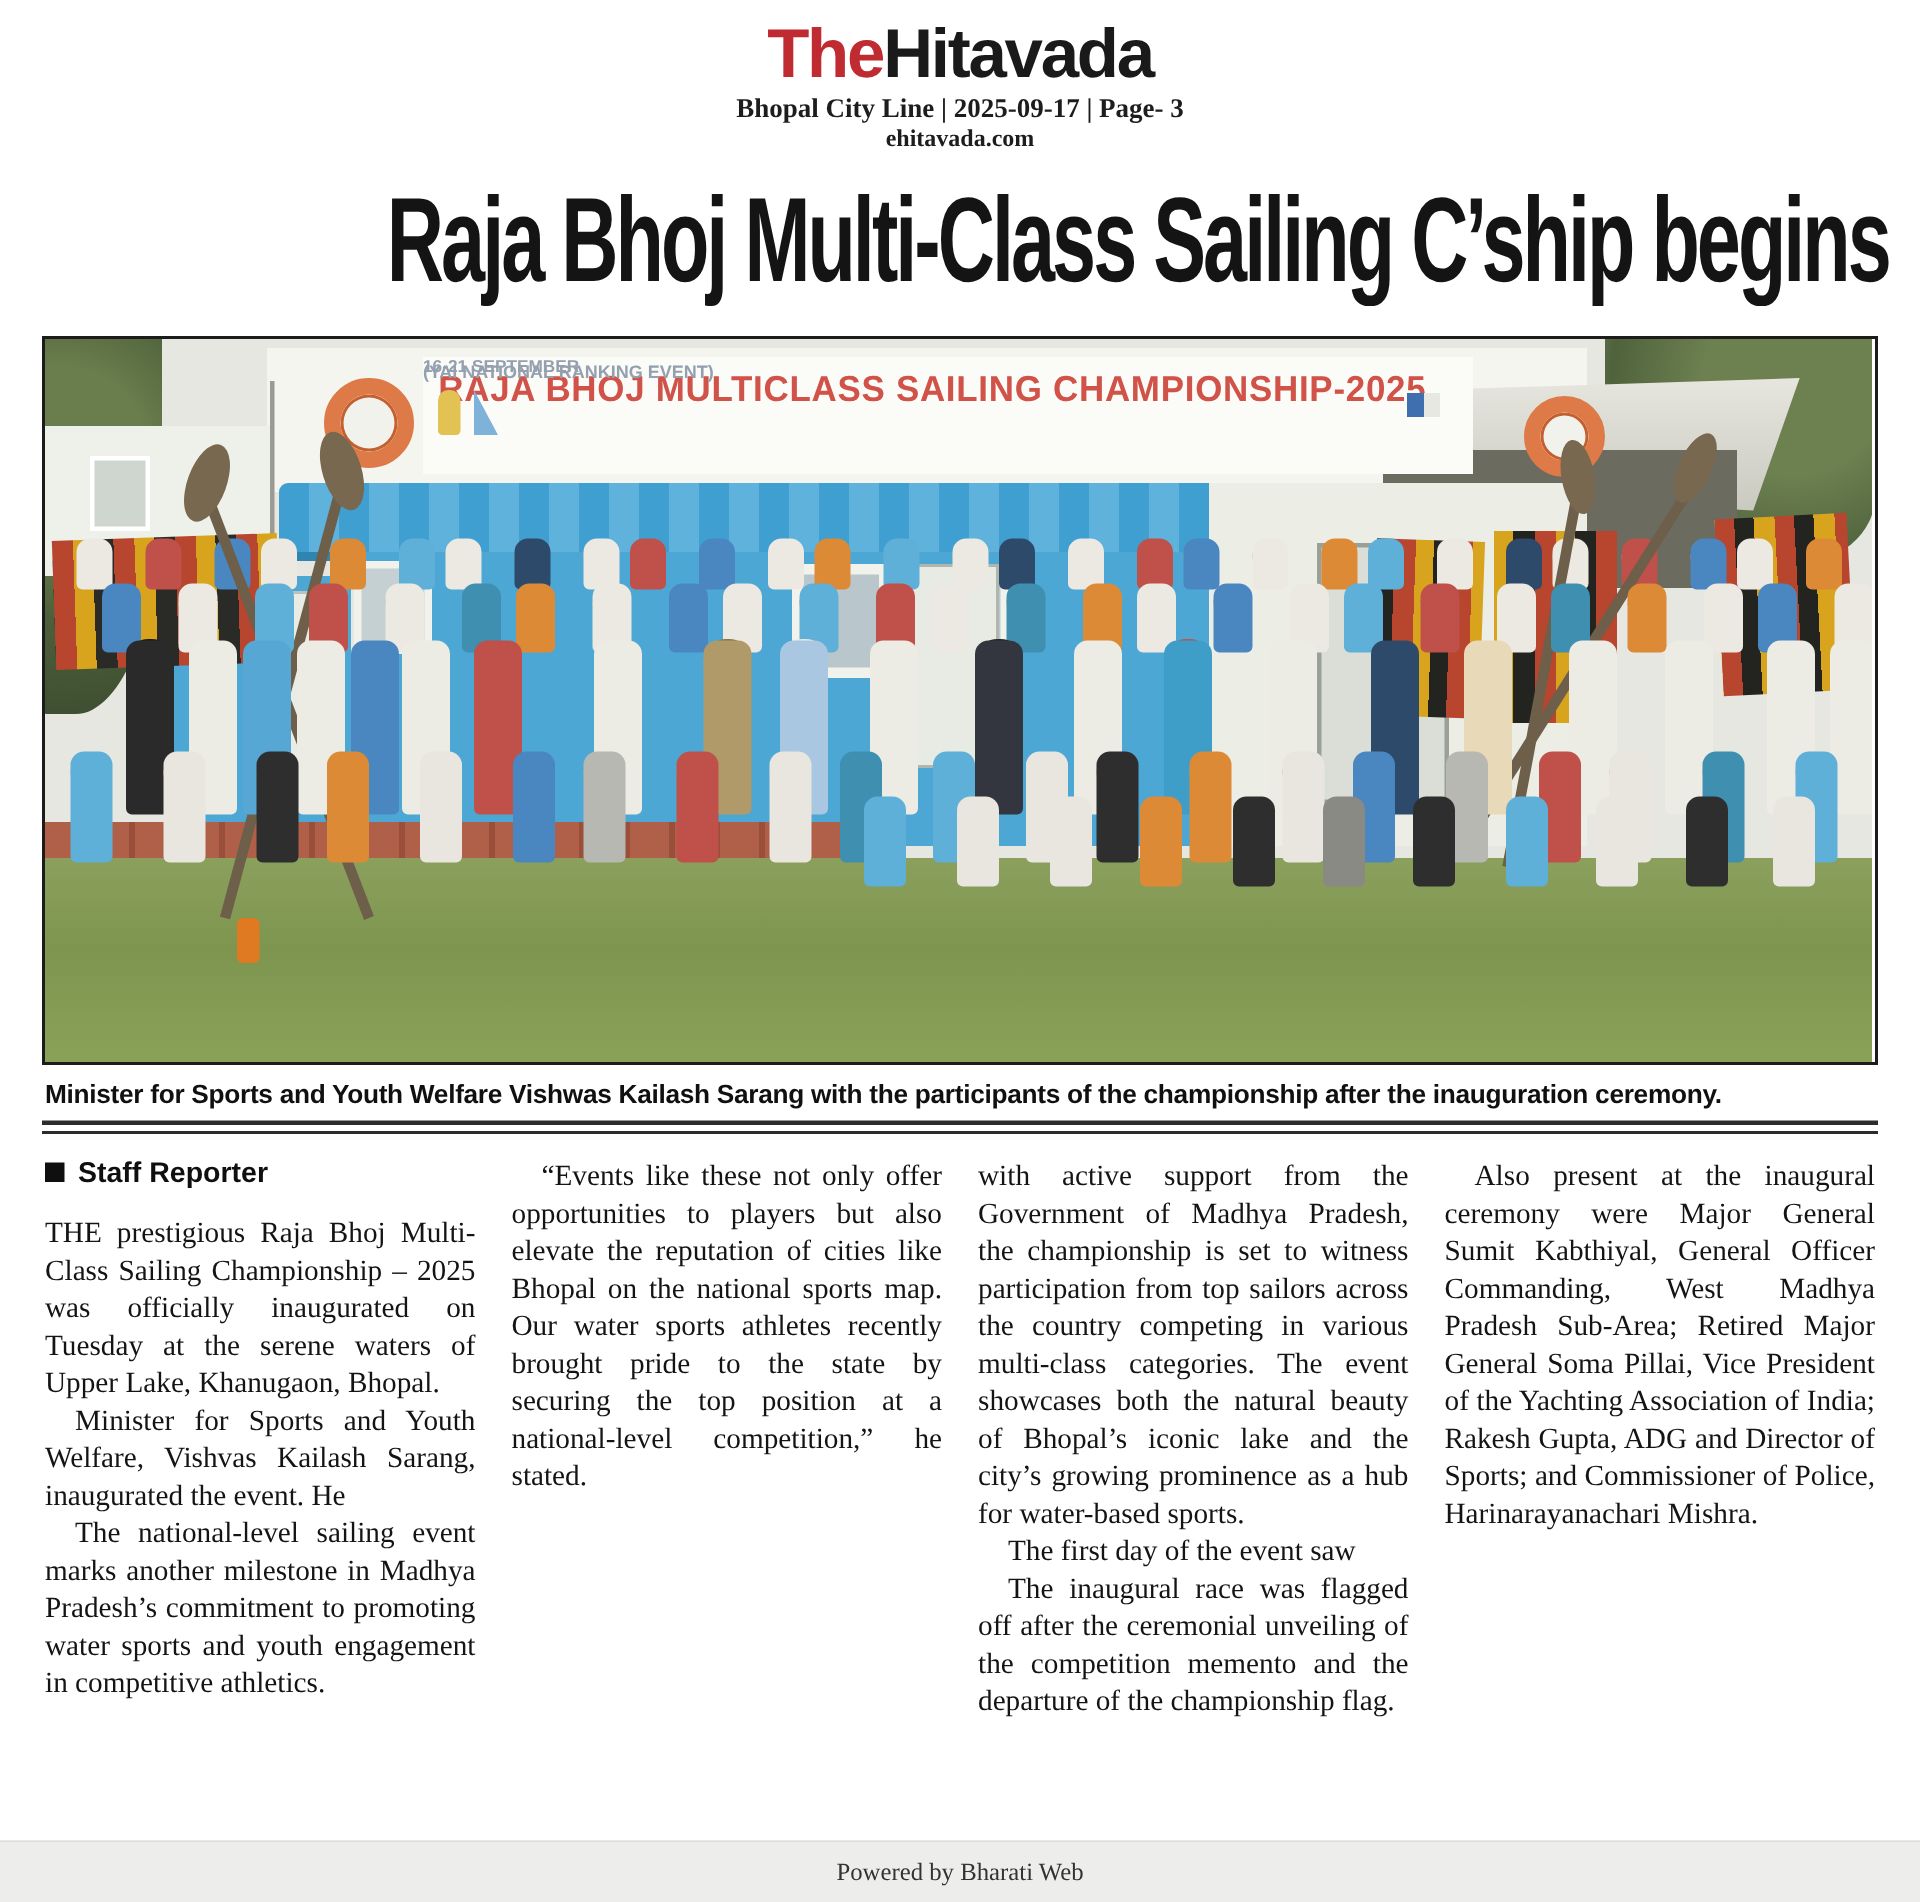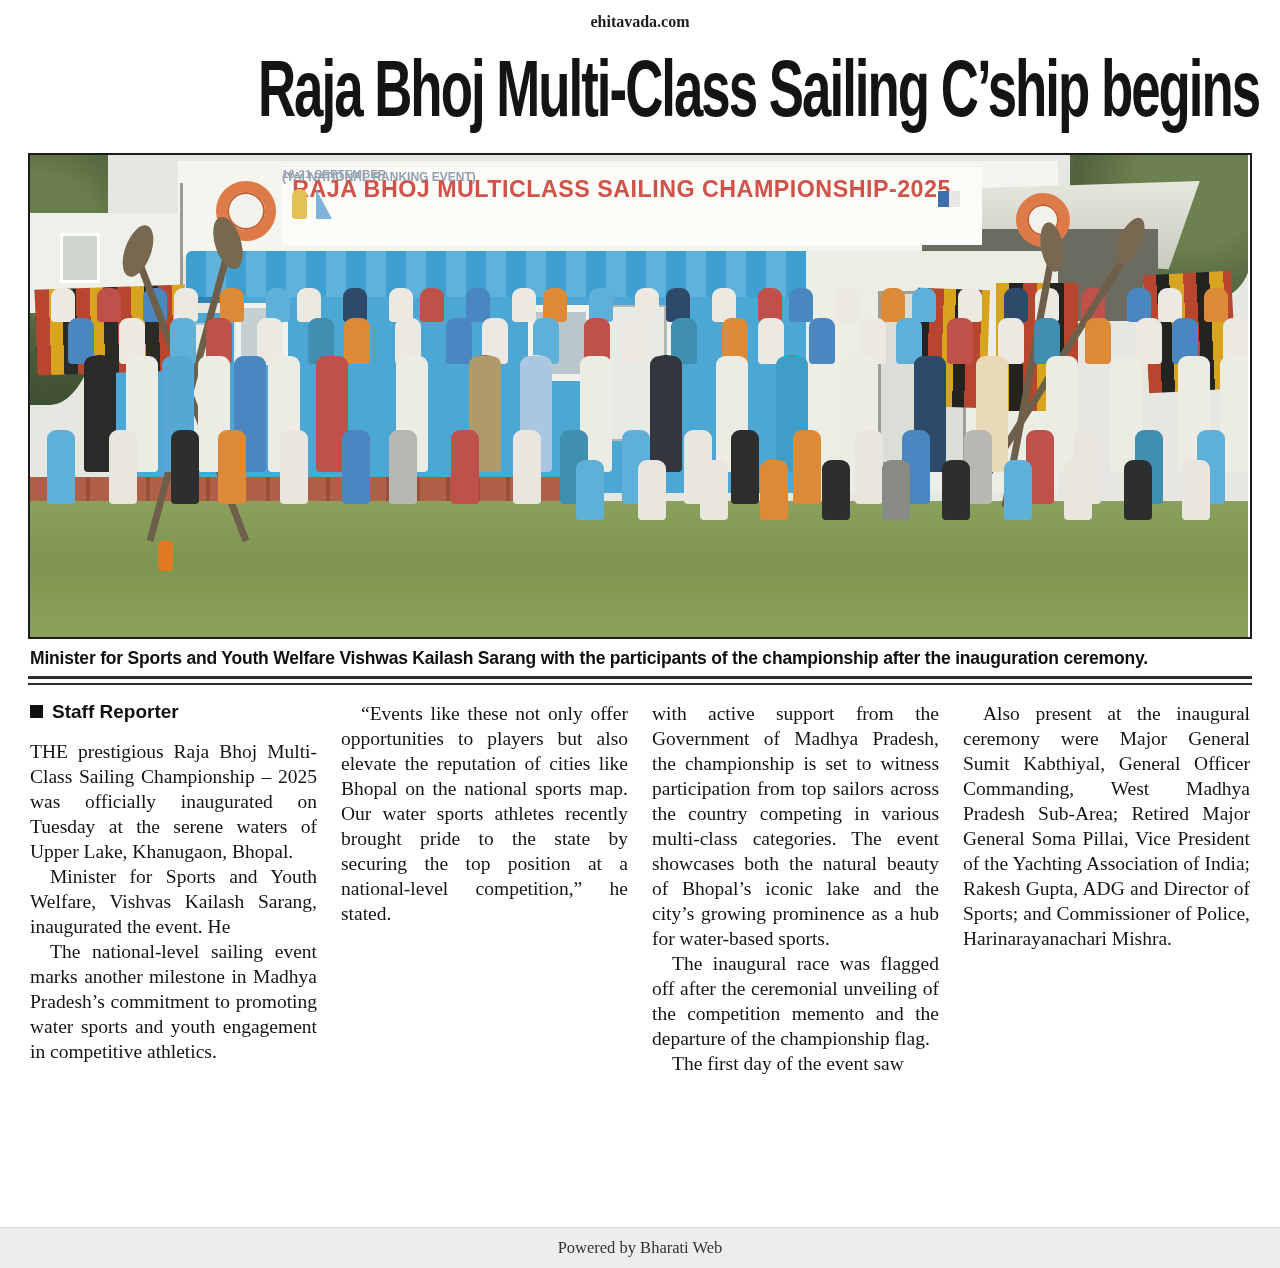--- a/index.html
+++ b/index.html
@@ -76,20 +76,22 @@
   .article p.ind{text-indent:20px;}
 
   
   .footer{position:absolute;left:0;bottom:0;width:1280px;height:40px;background:#ededeb;border-top:1px solid #dcdcda;
     display:flex;align-items:center;justify-content:center;font-family:"Liberation Serif",serif;font-size:16.5px;color:#333;}
 </style>
 </head>
 <body>
 
 <div class="masthead">
+  <div class="mast-title"><span class="mast-the">The</span><span class="mast-name">Hitavada</span></div>
+  <div class="mast-meta">Bhopal City Line  |  2025-09-17  |  Page- 3</div>
   <div class="mast-site">ehitavada.com</div>
 </div>
 
 <div class="headline-wrap">
   <div class="headline">Raja Bhoj Multi-Class Sailing C’ship begins</div>
 </div>
 
 <div class="photo-frame">
   <div id="photo">
     <div class="trees-left"></div>
@@ -589,22 +591,22 @@
     <div class="byline"><span class="byline-square"></span><span>Staff Reporter</span></div>
     <p>THE prestigious Raja Bhoj Multi-Class Sailing Championship – 2025 was officially inaugurated on Tuesday at the serene waters of Upper Lake, Khanugaon, Bhopal.</p>
     <p class="ind">Minister for Sports and Youth Welfare, Vishvas Kailash Sarang, inaugurated the event. He</p>
     <p class="ind">The national-level sailing event marks another milestone in Madhya Pradesh’s commitment to promoting water sports and youth engagement in competitive athletics.</p>
   </div>
   <div class="col">
     <p class="ind">“Events like these not only offer opportunities to players but also elevate the reputation of cities like Bhopal on the national sports map. Our water sports athletes recently brought pride to the state by securing the top position at a national-level competition,” he stated.</p>
   </div>
   <div class="col">
     <p>with active support from the Government of Madhya Pradesh, the championship is set to witness participation from top sailors across the country competing in various multi-class categories. The event showcases both the natural beauty of Bhopal’s iconic lake and the city’s growing prominence as a hub for water-based sports.</p>
+    <p class="ind">The first day of the event saw</p>
     <p class="ind">The inaugural race was flagged off after the ceremonial unveiling of the competition memento and the departure of the championship flag.</p>
-    <p class="ind">The first day of the event saw</p>
   </div>
   <div class="col">
     <p class="ind">Also present at the inaugural ceremony were Major General Sumit Kabthiyal, General Officer Commanding, West Madhya Pradesh Sub-Area; Retired Major General Soma Pillai, Vice President of the Yachting Association of India; Rakesh Gupta, ADG and Director of Sports; and Commissioner of Police, Harinarayanachari Mishra.</p>
   </div>
 </div>
 
 <div class="footer">
   <span>Powered by Bharati Web</span>
 </div>
 

